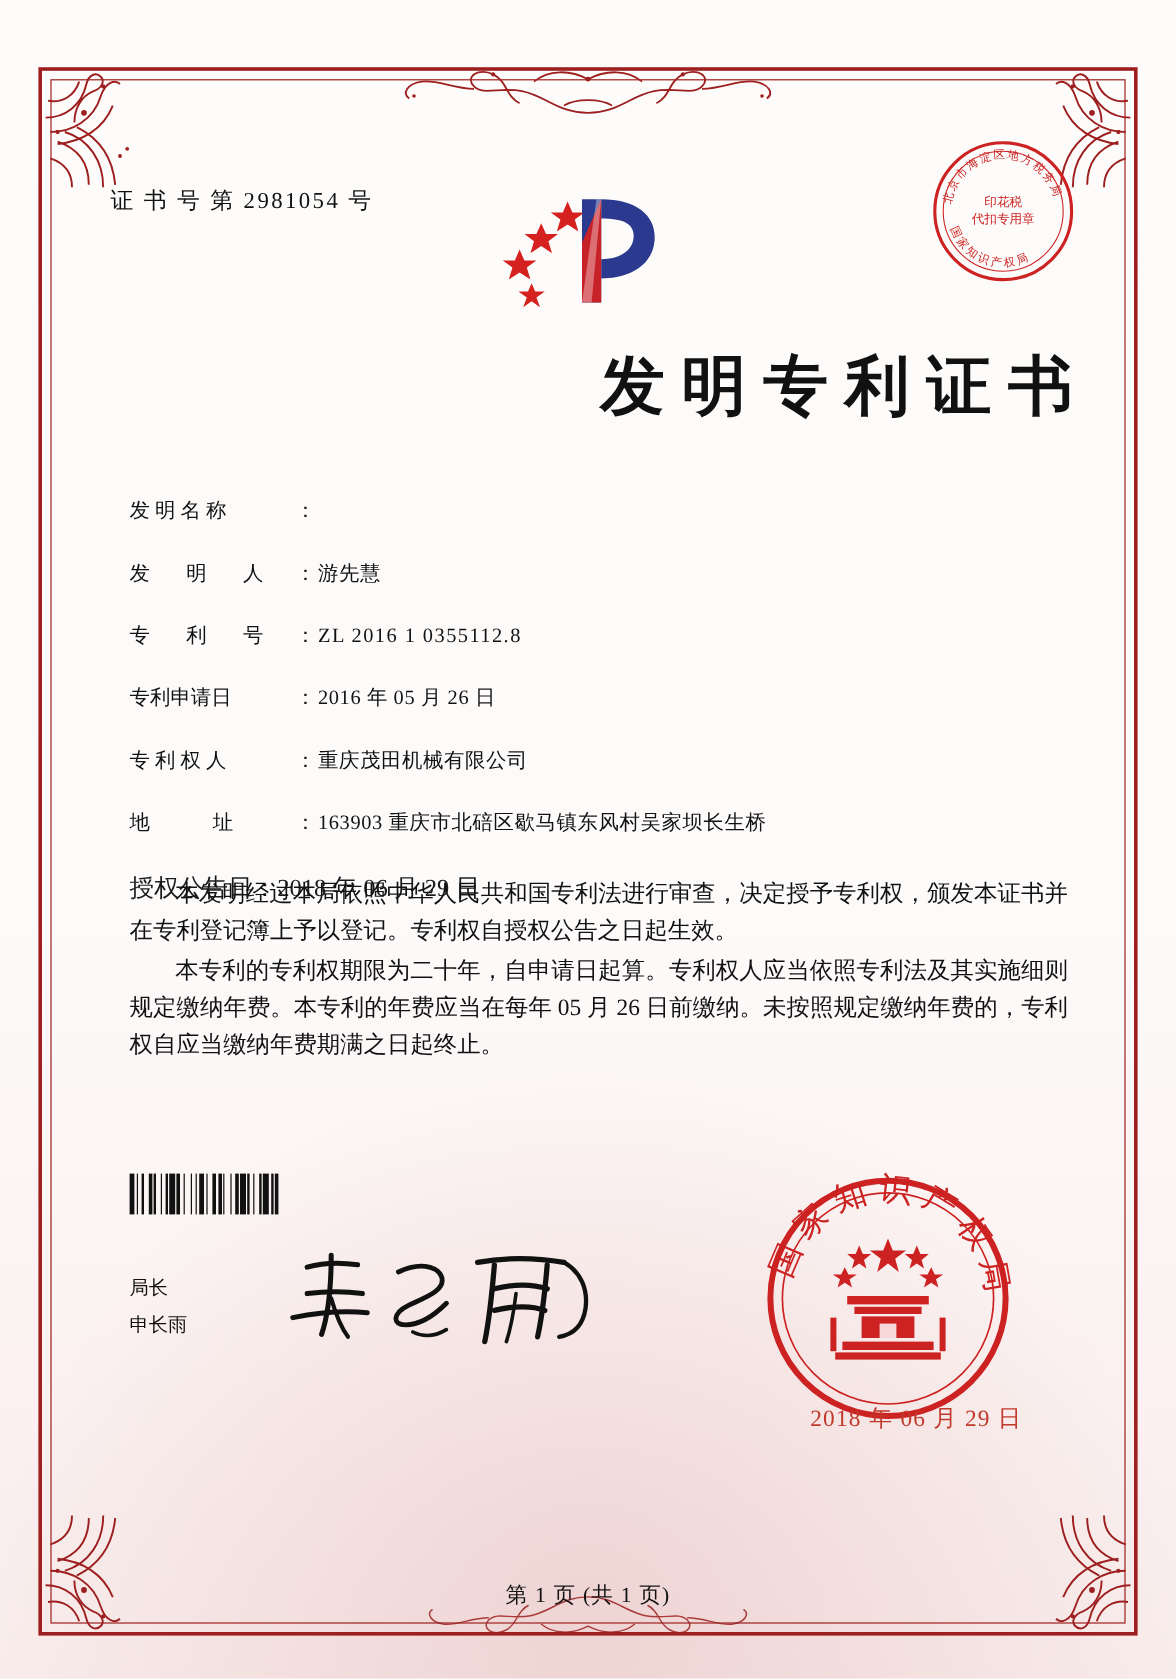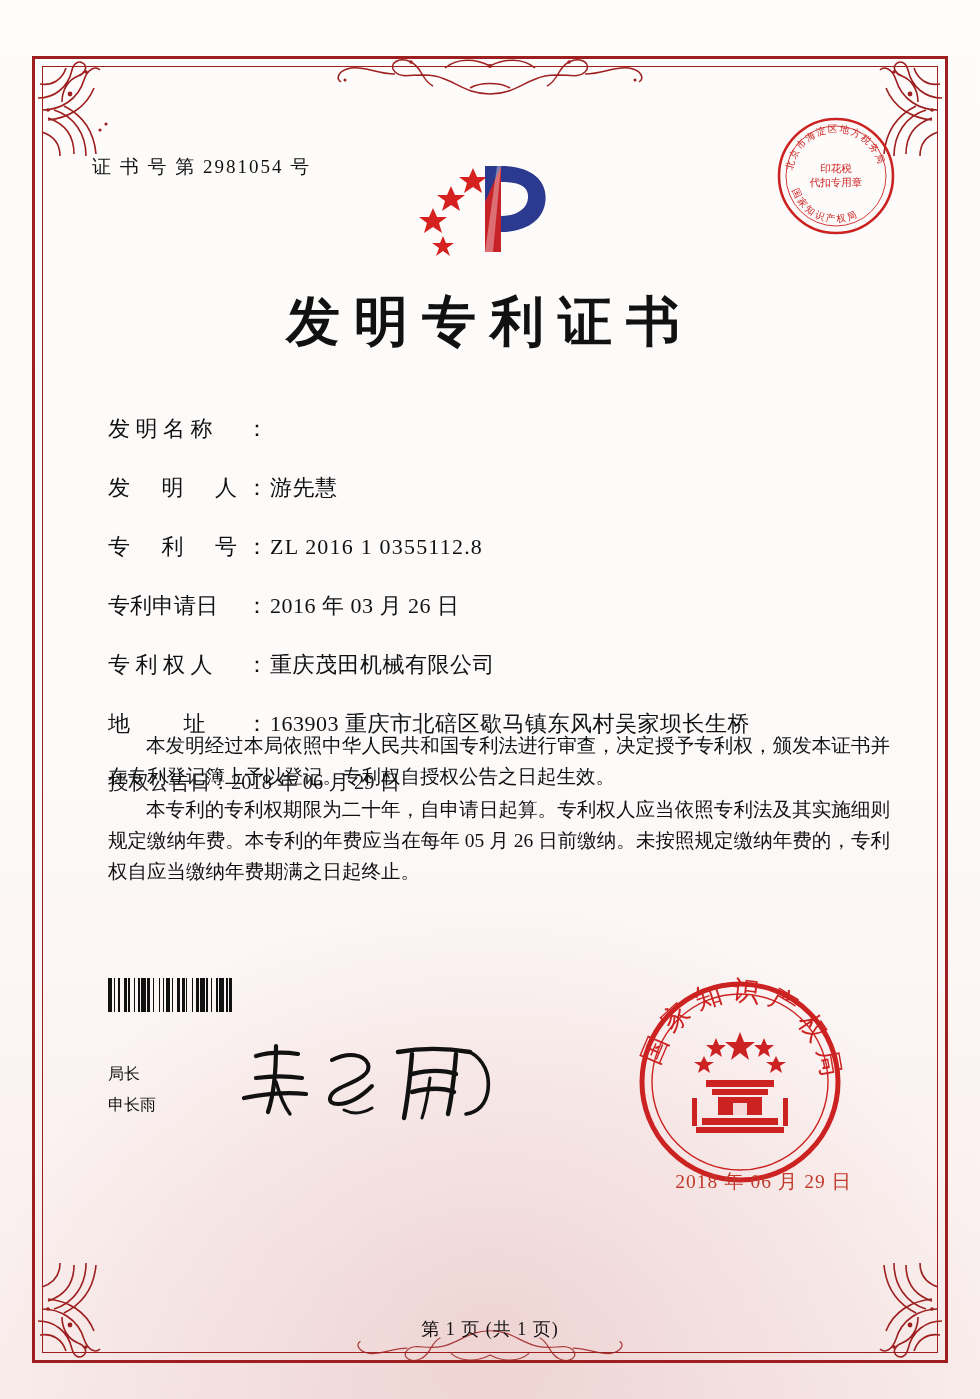--- a/index.html
+++ b/index.html
@@ -96,38 +96,38 @@
   .tax-stamp {
     position: absolute;
     right: 10px; top: 18px;
     width: 124px; height: 124px;
   }
   .tax-stamp svg { display:block; width:100%; height:100%; }
 
   .title {
     position: absolute;
     left: 0; right: 0; top: 190px;
-    text-align: center;
+    text-align: right;
     font-size: 54px;
     letter-spacing: 14px;
     color: #111;
     font-weight: 700;
     font-family: "DejaVu Serif", serif;
   }
 
   
   .fields {
     position: absolute;
     left: 36px; right: 20px; top: 318px;
   }
   .frow {
     display: flex;
     align-items: baseline;
     margin-bottom: 29px;
-    font-size: 22px;
+    font-size: 17px;
     color: #111;
   }
   .flabel {
     width: 138px;
     flex: 0 0 138px;
     letter-spacing: 0px;
     white-space: nowrap;
   }
   .flabel.sp2 { letter-spacing: 13px; }
   .flabel.sp4 { letter-spacing: 0px; }
@@ -389,21 +389,21 @@
 
       <div class="frow">
         <span class="flabel sp2">专 利 号</span>
         <span class="fcolon">：</span>
         <span class="fvalue mono-sp">ZL 2016 1 0355112.8</span>
       </div>
 
       <div class="frow">
         <span class="flabel sp4">专利申请日</span>
         <span class="fcolon">：</span>
-        <span class="fvalue">2016 年 03 月 26 日</span>
+        <span class="fvalue">2016 年 05 月 26 日</span>
       </div>
 
       <div class="frow">
         <span class="flabel sp4">专 利 权 人</span>
         <span class="fcolon">：</span>
         <span class="fvalue">重庆茂田机械有限公司</span>
       </div>
 
       <div class="frow">
         <span class="flabel sp5">地 址</span>

